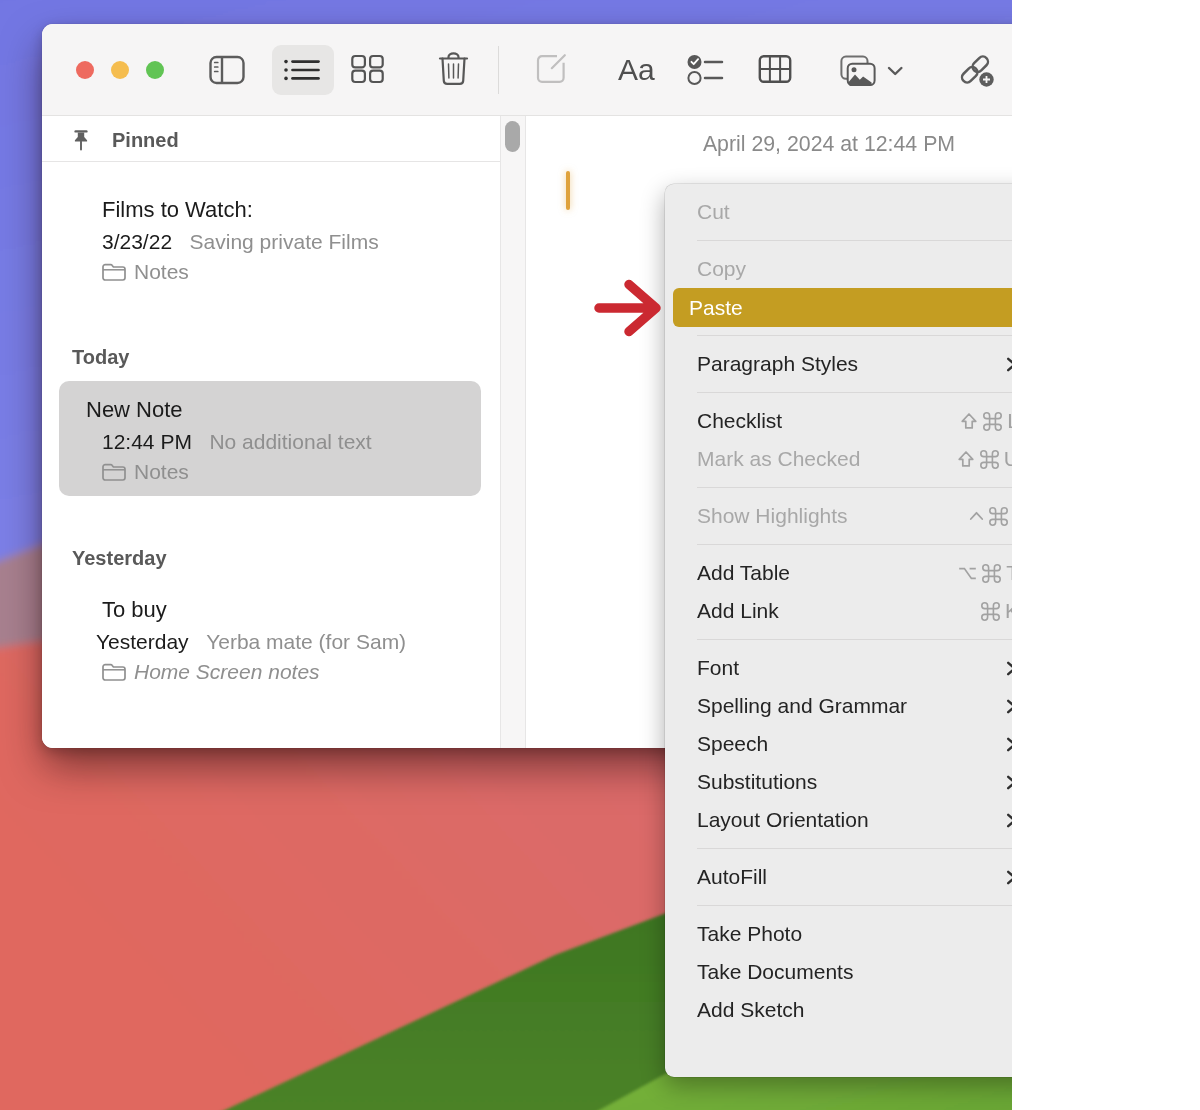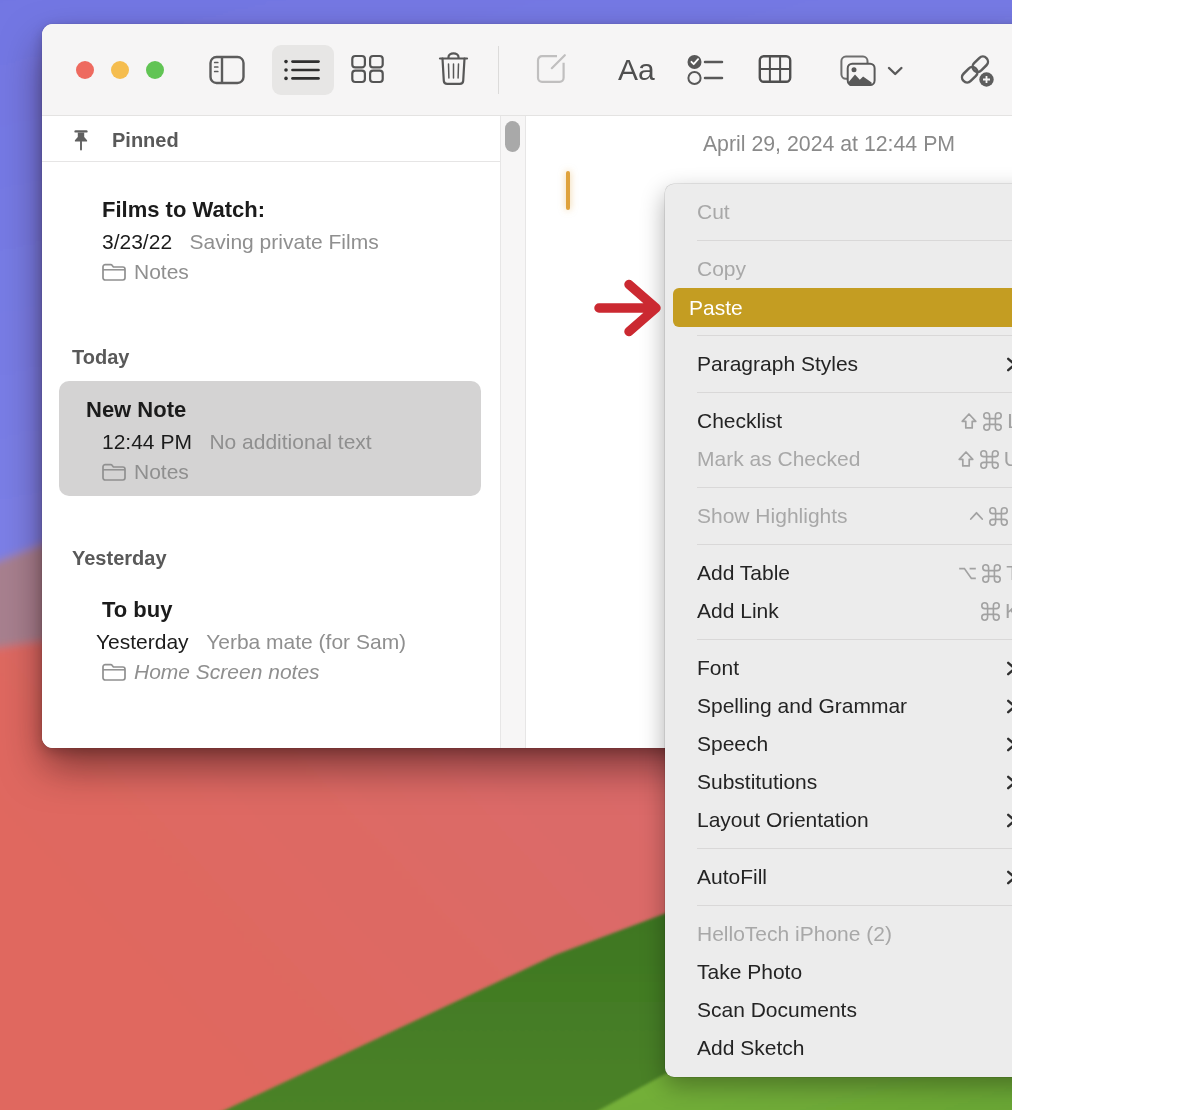--- a/index.html
+++ b/index.html
@@ -18,21 +18,21 @@
     border-radius:9px;background:#e7e6e5;}
   #tdivider{position:absolute;left:456px;top:22px;width:1px;height:48px;background:#dcdbda;}
   
   #listpane{position:absolute;left:0;top:92px;width:458px;height:632px;background:#fff;border-radius:0 0 0 11px;}
   #gutter{position:absolute;left:458px;top:92px;width:26px;height:632px;background:#f7f6f6;
     border-left:1px solid #e7e6e6;border-right:1px solid #e7e6e6;box-sizing:border-box;}
   #scrollpill{position:absolute;left:463px;top:97px;width:15px;height:31px;border-radius:8px;background:#a9a9a9;}
   #editor{position:absolute;left:484px;top:92px;width:635px;height:632px;background:#fff;border-radius:0 0 11px 0;}
   
   .shead{position:absolute;font-size:20px;font-weight:bold;color:#595959;}
-  .ntitle{position:absolute;font-size:22px;font-weight:bold;color:#1b1b1b;white-space:nowrap;}
+  .ntitle{position:absolute;font-size:22px;font-weight:normal;color:#1b1b1b;white-space:nowrap;}
   .nsub{position:absolute;font-size:21px;color:#1b1b1b;white-space:nowrap;}
   .nsub .gray{color:#8f8f8f;}
   .nfold{position:absolute;font-size:21px;color:#8f8f8f;white-space:nowrap;}
   #selcard{position:absolute;left:17px;top:265px;width:422px;height:115px;border-radius:10px;background:#d4d3d3;}
   #pindiv{position:absolute;left:0px;top:45px;width:458px;height:1px;background:#e6e5e5;}
   
   #datehdr{position:absolute;left:-14px;top:16px;width:634px;text-align:center;
      font-size:21.3px;color:#8a8a8a;}
   #cursor{position:absolute;left:40px;top:55px;width:3.5px;height:39px;background:#dfa23c;border-radius:2px;
      box-shadow:0 0 7px rgba(223,162,60,.55);}
@@ -307,23 +307,22 @@
           <path d="M2.2,1.8 L8.5,7.5 L2.2,13.2" stroke="#2f2f2f" stroke-width="2.4" fill="none" stroke-linecap="round" stroke-linejoin="round"></path>
         </svg></div>
   <div class="mi">Layout Orientation<svg class="chev" width="11" height="15" viewBox="0 0 11 15">
           <path d="M2.2,1.8 L8.5,7.5 L2.2,13.2" stroke="#2f2f2f" stroke-width="2.4" fill="none" stroke-linecap="round" stroke-linejoin="round"></path>
         </svg></div>
   <div class="msep"></div>
   <div class="mi">AutoFill<svg class="chev" width="11" height="15" viewBox="0 0 11 15">
           <path d="M2.2,1.8 L8.5,7.5 L2.2,13.2" stroke="#2f2f2f" stroke-width="2.4" fill="none" stroke-linecap="round" stroke-linejoin="round"></path>
         </svg></div>
   <div class="msep"></div>
-  <div class="mi dis">HelloTech iPhone (2)</div>
   <div class="mi">Take Photo</div>
-  <div class="mi">Scan Documents</div>
+  <div class="mi">Take Documents</div>
   <div class="mi">Add Sketch</div>
   <div id="paste">Paste</div>
 </div>
 
 <svg class="abs" style="left:588px;top:276px" width="78" height="64" viewBox="0 0 78 64">
   <path d="M11,32 H59 M41,8.5 L68,32 L41,55.5" stroke="#cb2931" stroke-width="9.5" fill="none" stroke-linecap="round" stroke-linejoin="round"></path>
 </svg>
 
 </div>
 

